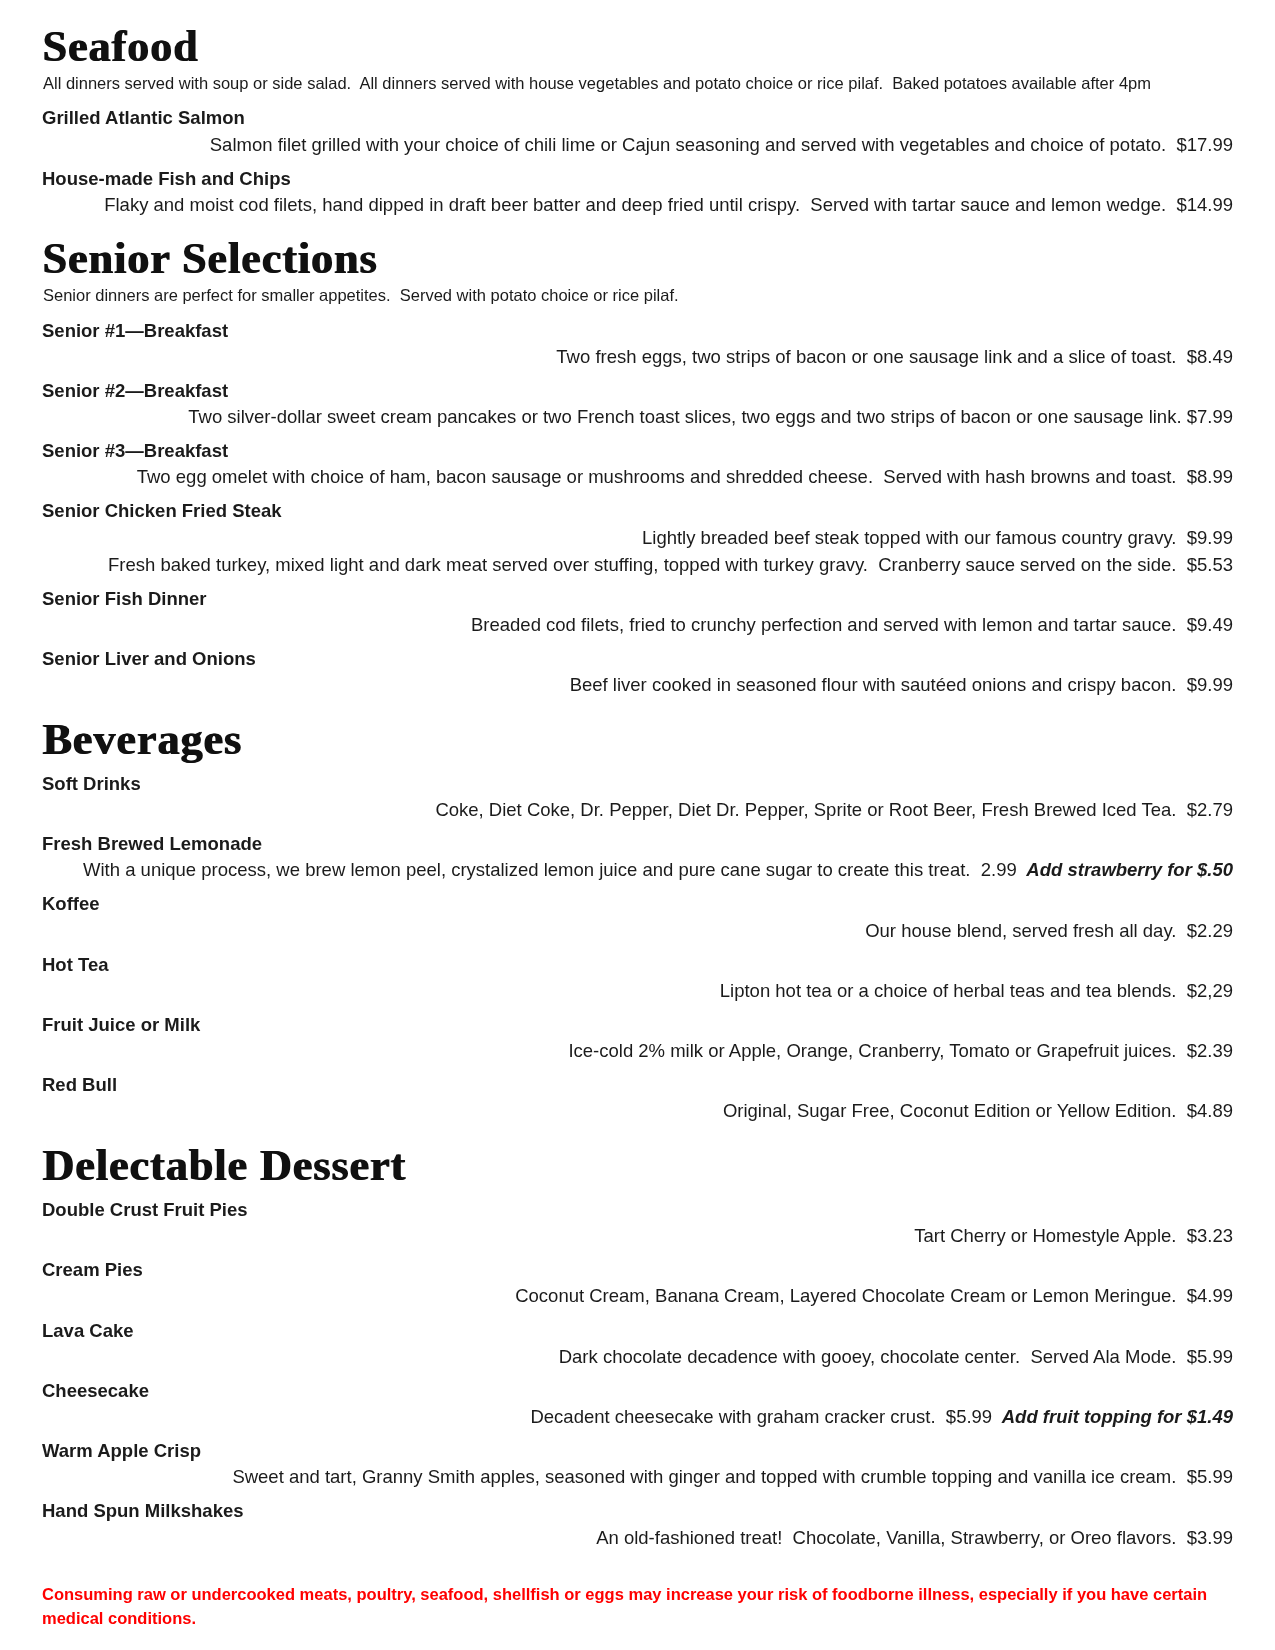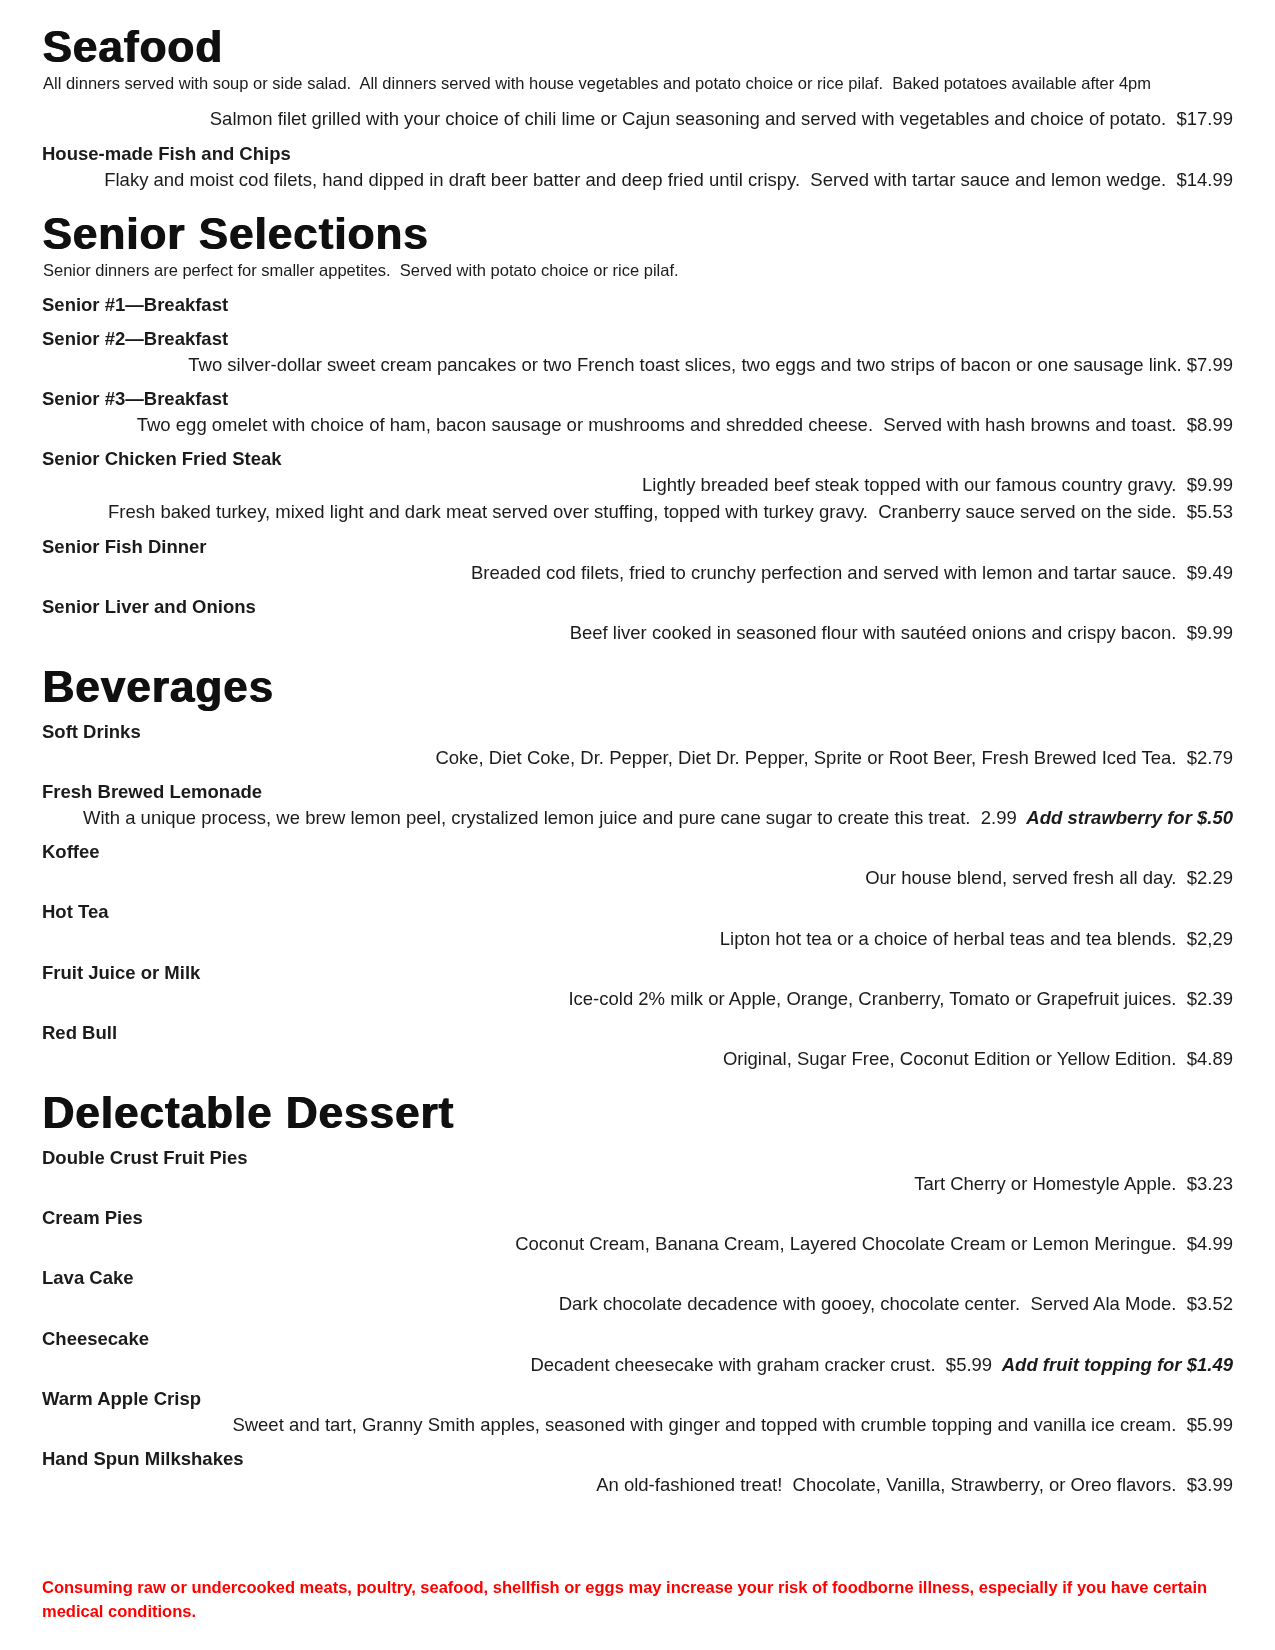--- a/index.html
+++ b/index.html
@@ -11,21 +11,21 @@
     padding: 24px 42px 26px 42px;
     background: #ffffff;
     font-family: "Liberation Sans", sans-serif;
     color: #1b1b1b;
     display: flex;
     flex-direction: column;
   }
   .menu-sections { flex: 1 0 auto; }
   .menu-section { margin: 0 0 12px 0; }
   .section-title {
-    font-family: Liberation Sans, sans-serif;
+    font-family: Liberation Serif, serif;
     font-weight: 700;
     font-size: 44px;
     line-height: 1.05;
     letter-spacing: 1px;
     color: #101010;
     text-shadow: 1.2px 0 0 currentColor;
     margin: 18px 0 2px 0;
   }
   .menu-section:first-child .section-title { margin-top: 0; }
   .section-subtitle {
@@ -57,28 +57,30 @@
   .advisory p { margin: 0; white-space: pre-wrap; }
 </style>
 </head>
 <body>
 
 <div class="page">
   <main class="menu-sections">
       <section class="menu-section">
         <h1 class="section-title">Seafood</h1>
         <p class="section-subtitle">All dinners served with soup or side salad.  All dinners served with house vegetables and potato choice or rice pilaf.  Baked potatoes available after 4pm</p>
+        <p class="item-name">Grilled Atlantic Salmon</p>
         <p class="item-desc">Salmon filet grilled with your choice of chili lime or Cajun seasoning and served with vegetables and choice of potato.  $17.99</p>
         <p class="item-name">House-made Fish and Chips</p>
         <p class="item-desc">Flaky and moist cod filets, hand dipped in draft beer batter and deep fried until crispy.  Served with tartar sauce and lemon wedge.  $14.99</p>
       </section>
       <section class="menu-section">
         <h1 class="section-title">Senior Selections</h1>
         <p class="section-subtitle">Senior dinners are perfect for smaller appetites.  Served with potato choice or rice pilaf.</p>
         <p class="item-name">Senior #1—Breakfast</p>
+        <p class="item-desc">Two fresh eggs, two strips of bacon or one sausage link and a slice of toast.  $8.49</p>
         <p class="item-name">Senior #2—Breakfast</p>
         <p class="item-desc">Two silver-dollar sweet cream pancakes or two French toast slices, two eggs and two strips of bacon or one sausage link. $7.99</p>
         <p class="item-name">Senior #3—Breakfast</p>
         <p class="item-desc">Two egg omelet with choice of ham, bacon sausage or mushrooms and shredded cheese.  Served with hash browns and toast.  $8.99</p>
         <p class="item-name">Senior Chicken Fried Steak</p>
         <p class="item-desc">Lightly breaded beef steak topped with our famous country gravy.  $9.99</p>
         <p class="item-desc">Fresh baked turkey, mixed light and dark meat served over stuffing, topped with turkey gravy.  Cranberry sauce served on the side.  $5.53</p>
         <p class="item-name">Senior Fish Dinner</p>
         <p class="item-desc">Breaded cod filets, fried to crunchy perfection and served with lemon and tartar sauce.  $9.49</p>
         <p class="item-name">Senior Liver and Onions</p>
@@ -99,21 +101,21 @@
         <p class="item-name">Red Bull</p>
         <p class="item-desc">Original, Sugar Free, Coconut Edition or Yellow Edition.  $4.89</p>
       </section>
       <section class="menu-section">
         <h1 class="section-title">Delectable Dessert</h1>
         <p class="item-name">Double Crust Fruit Pies</p>
         <p class="item-desc">Tart Cherry or Homestyle Apple.  $3.23</p>
         <p class="item-name">Cream Pies</p>
         <p class="item-desc">Coconut Cream, Banana Cream, Layered Chocolate Cream or Lemon Meringue.  $4.99</p>
         <p class="item-name">Lava Cake</p>
-        <p class="item-desc">Dark chocolate decadence with gooey, chocolate center.  Served Ala Mode.  $3.52</p>
+        <p class="item-desc">Dark chocolate decadence with gooey, chocolate center.  Served Ala Mode.  $5.99</p>
         <p class="item-name">Cheesecake</p>
         <p class="item-desc">Decadent cheesecake with graham cracker crust.  $5.99<span class="item-note">  Add fruit topping for $1.49</span></p>
         <p class="item-name">Warm Apple Crisp</p>
         <p class="item-desc">Sweet and tart, Granny Smith apples, seasoned with ginger and topped with crumble topping and vanilla ice cream.  $5.99</p>
         <p class="item-name">Hand Spun Milkshakes</p>
         <p class="item-desc">An old-fashioned treat!  Chocolate, Vanilla, Strawberry, or Oreo flavors.  $3.99</p>
       </section>
     </main>
   <footer class="advisory" style="color: rgb(255, 0, 0);">
     <p>Consuming raw or undercooked meats, poultry, seafood, shellfish or eggs may increase your risk of foodborne illness, especially if you have certain medical conditions.</p>

